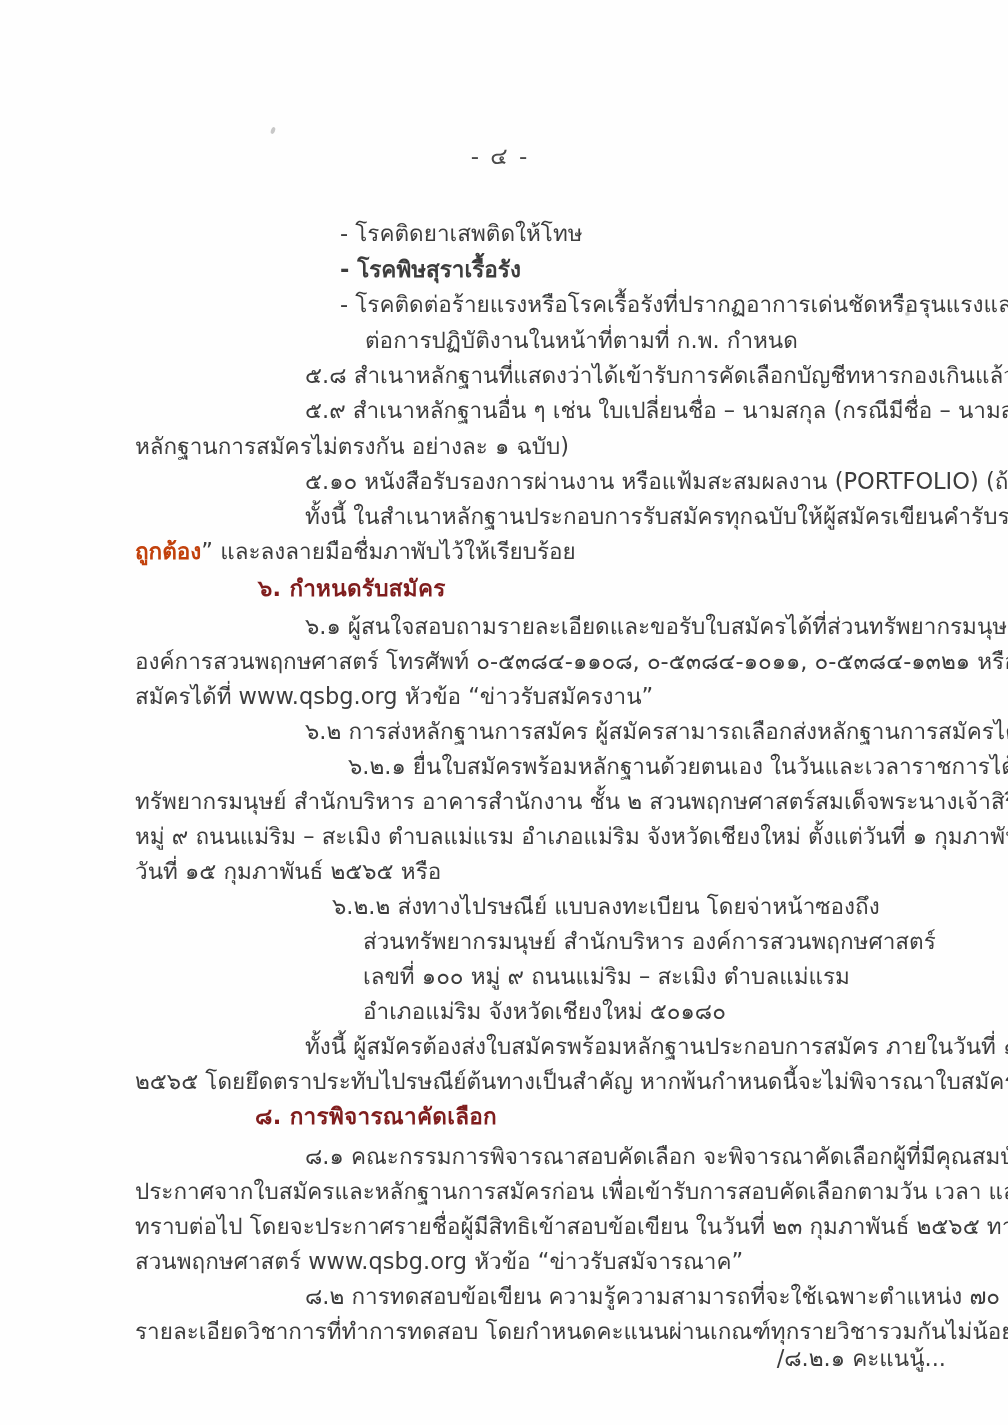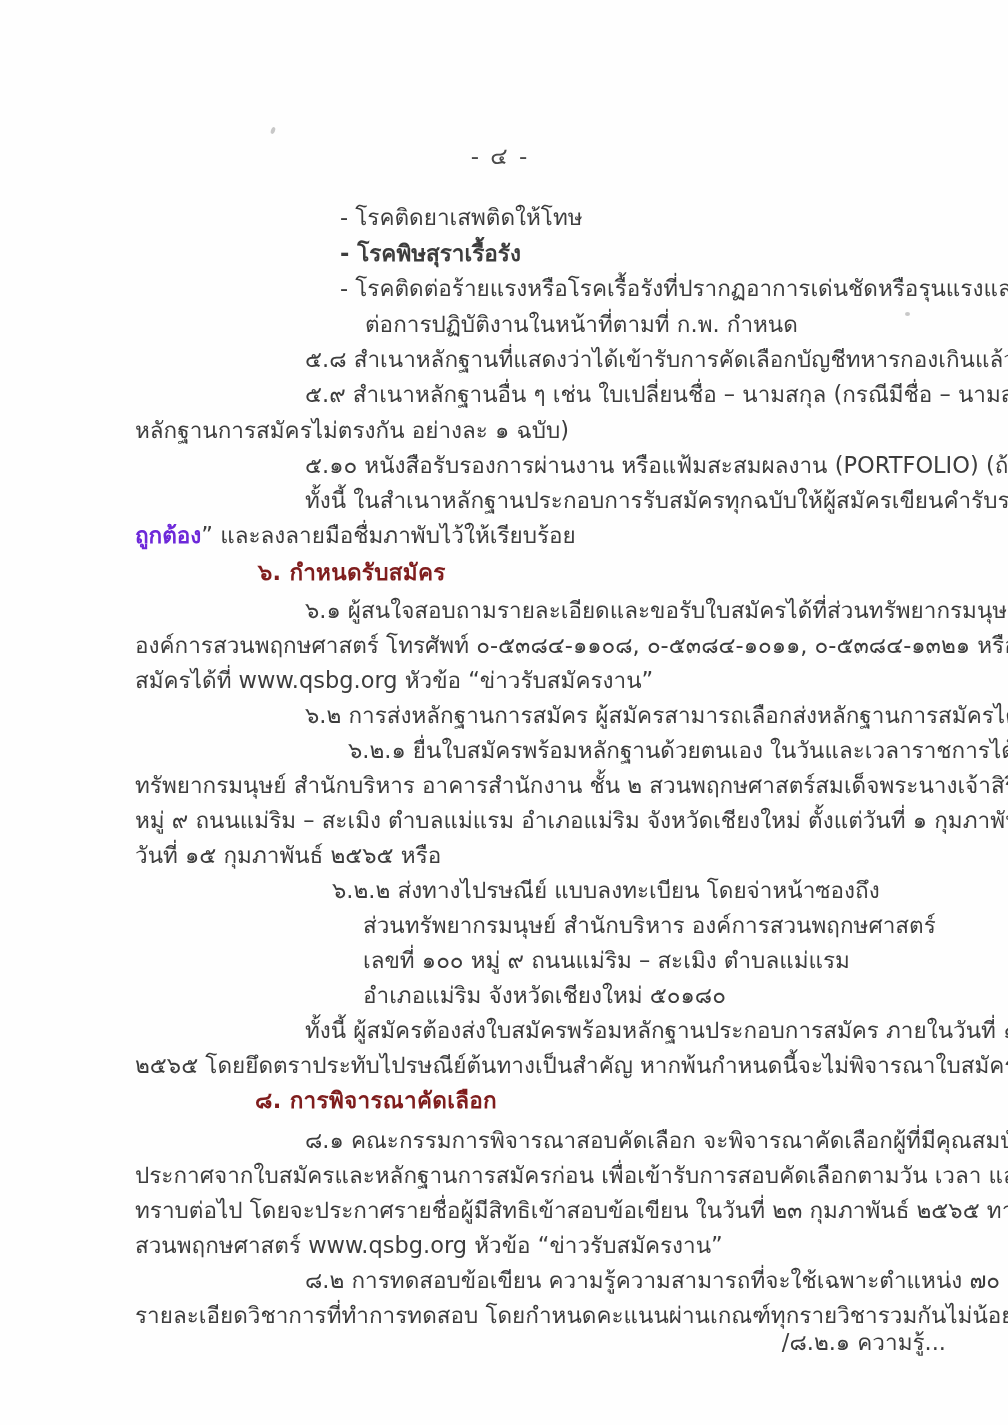--- a/index.html
+++ b/index.html
@@ -25,24 +25,25 @@
     font-size: 23px;
     letter-spacing: 2px;
     color: #4a4a4a;
   }
   .line {
     position: absolute;
     white-space: nowrap;
     font-size: 22.5px;
     line-height: 34px;
     color: #3d3d3d;
+    margin-top: 16px;
   }
   .line .b {
     font-weight: 700;
-    color: #6d28d9;
+    color: #c2410c;
   }
   .line.heading {
     font-weight: 700;
     color: #7f1d1d;
     letter-spacing: 0.3px;
   }
   .speck {
     position: absolute;
     background: #9a9a9a;
     border-radius: 50%;
@@ -79,20 +80,20 @@
       <div class="line" style="top: 873px; left: 332px;"><span>๖.๒.๒   ส่งทางไปรษณีย์ แบบลงทะเบียน โดยจ่าหน้าซองถึง</span></div>
       <div class="line" style="top: 908px; left: 363px;"><span>ส่วนทรัพยากรมนุษย์ สำนักบริหาร องค์การสวนพฤกษศาสตร์</span></div>
       <div class="line" style="top: 943px; left: 363px;"><span>เลขที่ ๑๐๐ หมู่ ๙ ถนนแม่ริม – สะเมิง ตำบลแม่แรม</span></div>
       <div class="line" style="top: 978px; left: 363px;"><span>อำเภอแม่ริม จังหวัดเชียงใหม่ ๕๐๑๘๐</span></div>
       <div class="line" style="top: 1013px; left: 305px;"><span>ทั้งนี้ ผู้สมัครต้องส่งใบสมัครพร้อมหลักฐานประกอบการสมัคร ภายในวันที่ ๑๕  กุมภาพันธ์</span></div>
       <div class="line" style="top: 1048px; left: 135px;"><span>๒๕๖๕  โดยยึดตราประทับไปรษณีย์ต้นทางเป็นสำคัญ หากพ้นกำหนดนี้จะไม่พิจารณาใบสมัคร</span></div>
       <div class="line heading" style="top: 1083px; left: 255px; text-align: center;"><span>๘. การพิจารณาคัดเลือก</span></div>
       <div class="line" style="top: 1123px; left: 305px;"><span>๘.๑   คณะกรรมการพิจารณาสอบคัดเลือก จะพิจารณาคัดเลือกผู้ที่มีคุณสมบัติครบถ้วนตาม</span></div>
       <div class="line" style="top: 1158px; left: 135px;"><span>ประกาศจากใบสมัครและหลักฐานการสมัครก่อน เพื่อเข้ารับการสอบคัดเลือกตามวัน เวลา และสถานที่ที่จะแจ้งให้</span></div>
       <div class="line" style="top: 1193px; left: 135px;"><span>ทราบต่อไป โดยจะประกาศรายชื่อผู้มีสิทธิเข้าสอบข้อเขียน ในวันที่ ๒๓  กุมภาพันธ์  ๒๕๖๕ ทางเว็บไซต์องค์การ</span></div>
-      <div class="line" style="top: 1228px; left: 135px;"><span>สวนพฤกษศาสตร์ www.qsbg.org หัวข้อ “ข่าวรับสมัครงาน”</span></div>
+      <div class="line" style="top: 1228px; left: 135px;"><span>สวนพฤกษศาสตร์ www.qsbg.org หัวข้อ “ข่าวรับสมัจารณาค”</span></div>
       <div class="line" style="top: 1263px; left: 305px;"><span>๘.๒ การทดสอบข้อเขียน ความรู้ความสามารถที่จะใช้เฉพาะตำแหน่ง ๗๐ คะแนน มี</span></div>
       <div class="line" style="top: 1298px; left: 135px;"><span>รายละเอียดวิชาการที่ทำการทดสอบ โดยกำหนดคะแนนผ่านเกณฑ์ทุกรายวิชารวมกันไม่น้อยกว่าร้อยละ ๗๐ ดังนี้</span></div>
-      <div class="line" style="top: 1325px; right: 62px;"><span>/๘.๒.๑ ความรู้...</span></div>
+      <div class="line" style="top: 1325px; right: 62px;"><span>/๘.๒.๑ คะแนนู้...</span></div>
     </div>
   <div class="speck s1"></div>
   <div class="speck s2"></div>
 </div>
 
 </body></html>

